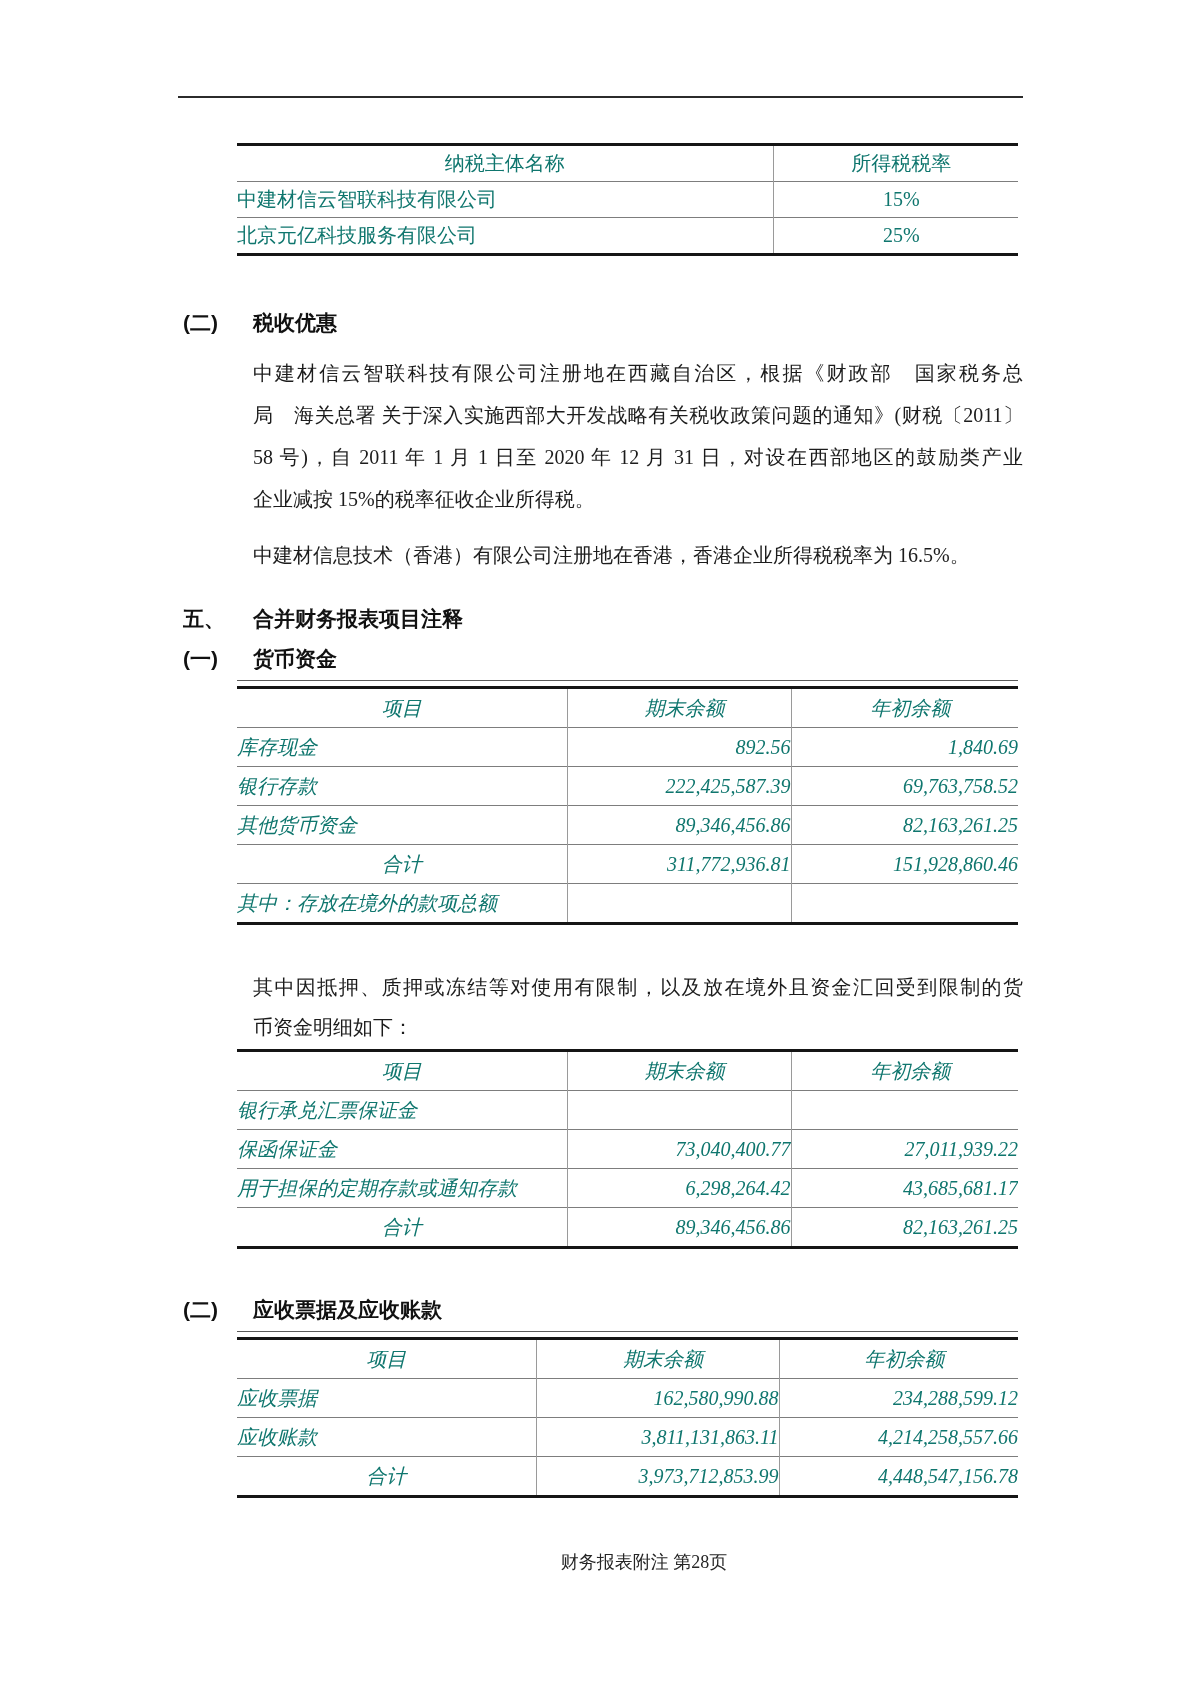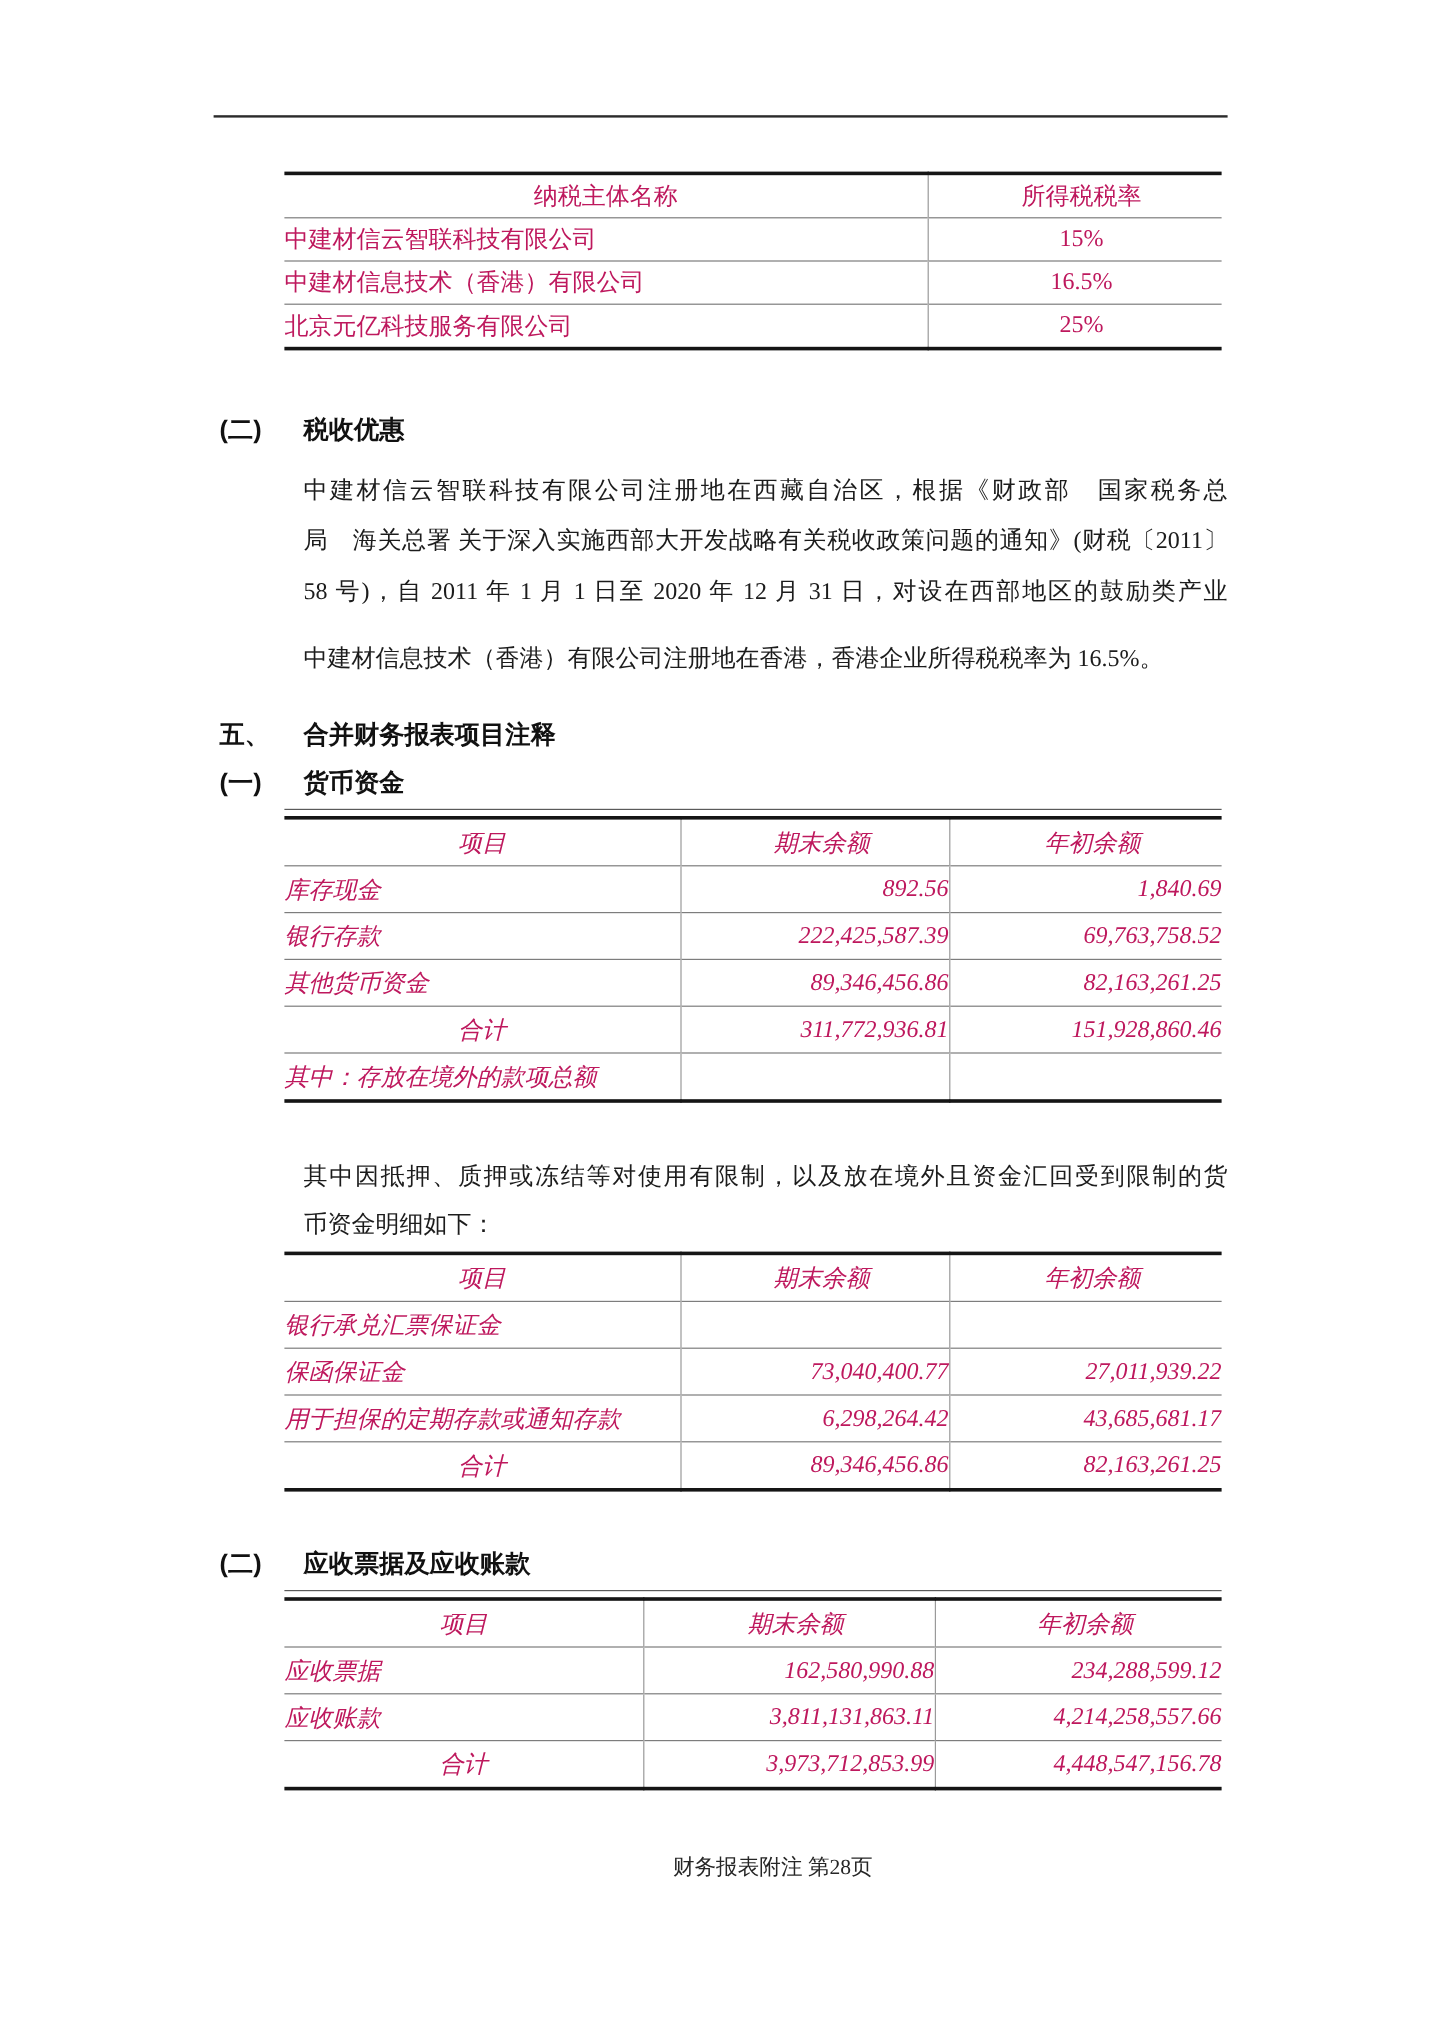--- a/index.html
+++ b/index.html
@@ -21,21 +21,21 @@
   }
   
   table.tbl {
     border-collapse:collapse;
     table-layout:fixed;
     margin-left:237px;
     width:781px;
     border-top:3px solid #151515;
     border-bottom:3px solid #151515;
     font-size:20px;
-    color:#be185d;
+    color:#0f766e;
   }
   table.tbl td, table.tbl th {
     font-weight:normal;
     vertical-align:middle;
     padding:0;
     overflow:hidden;
     white-space:nowrap;
   }
   table.tbl tr { border-bottom:1px solid #7d7d7d; }
   table.tbl tr:last-child { border-bottom:none; }
@@ -96,39 +96,36 @@
     <tbody>
       <tr>
         <th class="c-center">纳税主体名称</th>
         <th class="c-center">所得税税率</th>
       </tr>
       <tr>
         <td class="c-item">中建材信云智联科技有限公司</td>
         <td class="c-center">15%</td>
       </tr>
       <tr>
-        <td class="c-item">中建材信息技术（香港）有限公司</td>
-        <td class="c-center">16.5%</td>
-      </tr>
-      <tr>
         <td class="c-item">北京元亿科技服务有限公司</td>
         <td class="c-center">25%</td>
       </tr>
     </tbody>
   </table>
 
   <div class="sec" style="margin-top:52px;">
     <span class="label">(二)</span>
     <span class="title">税收优惠</span>
   </div>
 
   <div class="para" style="margin-top:14px;">
     <div class="jline">中建材信云智联科技有限公司注册地在西藏自治区，根据《财政部　国家税务总</div>
     <div class="jline">局　海关总署 关于深入实施西部大开发战略有关税收政策问题的通知》(财税〔2011〕</div>
     <div class="jline">58 号)，自 2011 年 1 月 1 日至 2020 年 12 月 31 日，对设在西部地区的鼓励类产业</div>
+    <div class="line">企业减按 15%的税率征收企业所得税。</div>
   </div>
   <div class="para" style="margin-top:14px;">
     <div class="line">中建材信息技术（香港）有限公司注册地在香港，香港企业所得税税率为 16.5%。</div>
   </div>
 
   <div class="sec" style="margin-top:28px;">
     <span class="label">五、</span>
     <span class="title">合并财务报表项目注释</span>
   </div>
 

